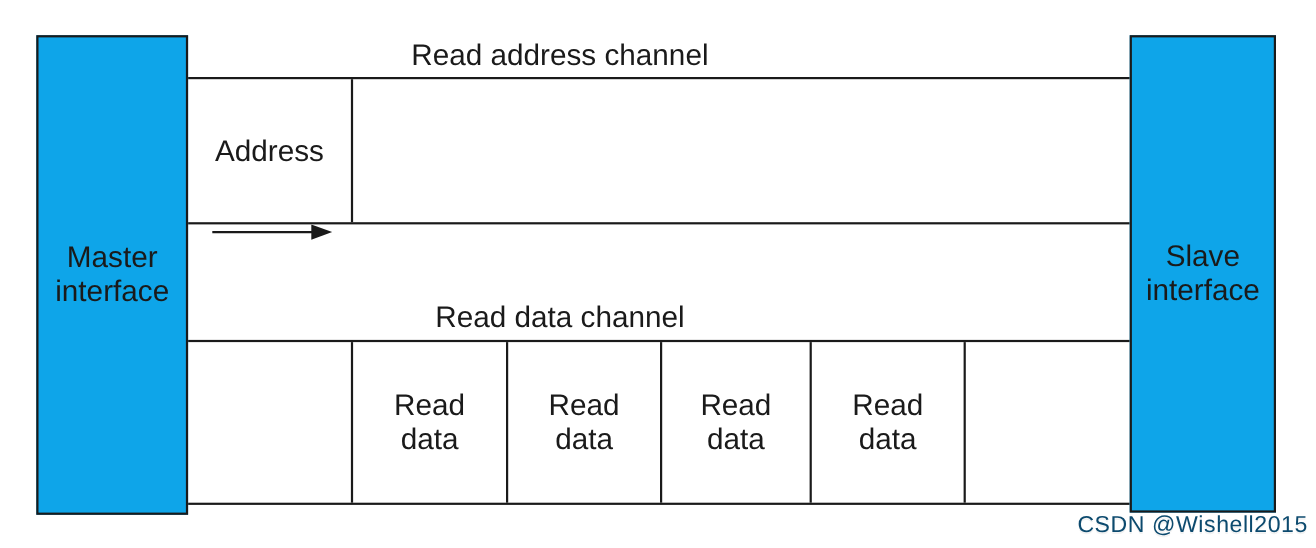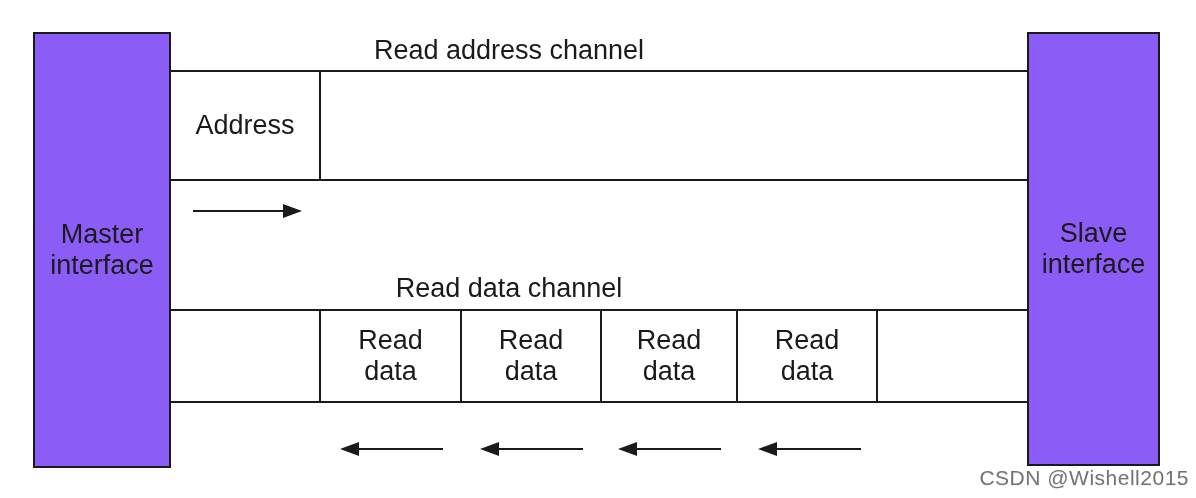--- a/index.html
+++ b/index.html
@@ -13,21 +13,21 @@
     width: 1196px;
     height: 498px;
     background: #ffffff;
     overflow: hidden;
     font-size: 27px;
     line-height: 31px;
   }
   .iface-box {
     position: absolute;
     border: 2px solid #1a1a1a;
-    background: #8b5cf6;
+    background: #0ea5e9;
     display: flex;
     flex-direction: column;
     align-items: center;
     justify-content: center;
     text-align: center;
     z-index: 3;
   }
   .master { left: 33px; top: 32px; width: 138px; height: 436px; }
   .slave  { left: 1027px; top: 32px; width: 133px; height: 434px; }
 
@@ -44,22 +44,22 @@
   .band {
     position: absolute;
     left: 171px;
     width: 856px;
     border-top: 2px solid #1a1a1a;
     border-bottom: 2px solid #1a1a1a;
     background: #ffffff;
     display: flex;
     z-index: 2;
   }
-  .addr-band { top: 70px; height: 111px; }
-  .data-band { top: 309px; height: 94px; }
+  .addr-band { top: 70px; height: 134px; }
+  .data-band { top: 309px; height: 150px; }
 
   .cell {
     height: 100%;
     display: flex;
     flex-direction: column;
     align-items: center;
     justify-content: center;
     text-align: center;
   }
   .cell.bordered { border-right: 2px solid #1a1a1a; }
@@ -73,21 +73,21 @@
 
   .arrow { position: absolute; z-index: 1; }
   .arrow svg { display: block; }
 
   .watermark {
     position: absolute;
     right: 7px;
     bottom: 10px;
     font-size: 21px;
     line-height: 21px;
-    color: #737373;
+    color: #0c4a6e;
     text-shadow: 0 1px 0 #f2f2f2;
     letter-spacing: 0.5px;
   }
 </style>
 </head>
 <body>
 
 <div class="stage">
 
   <div class="iface-box master">

